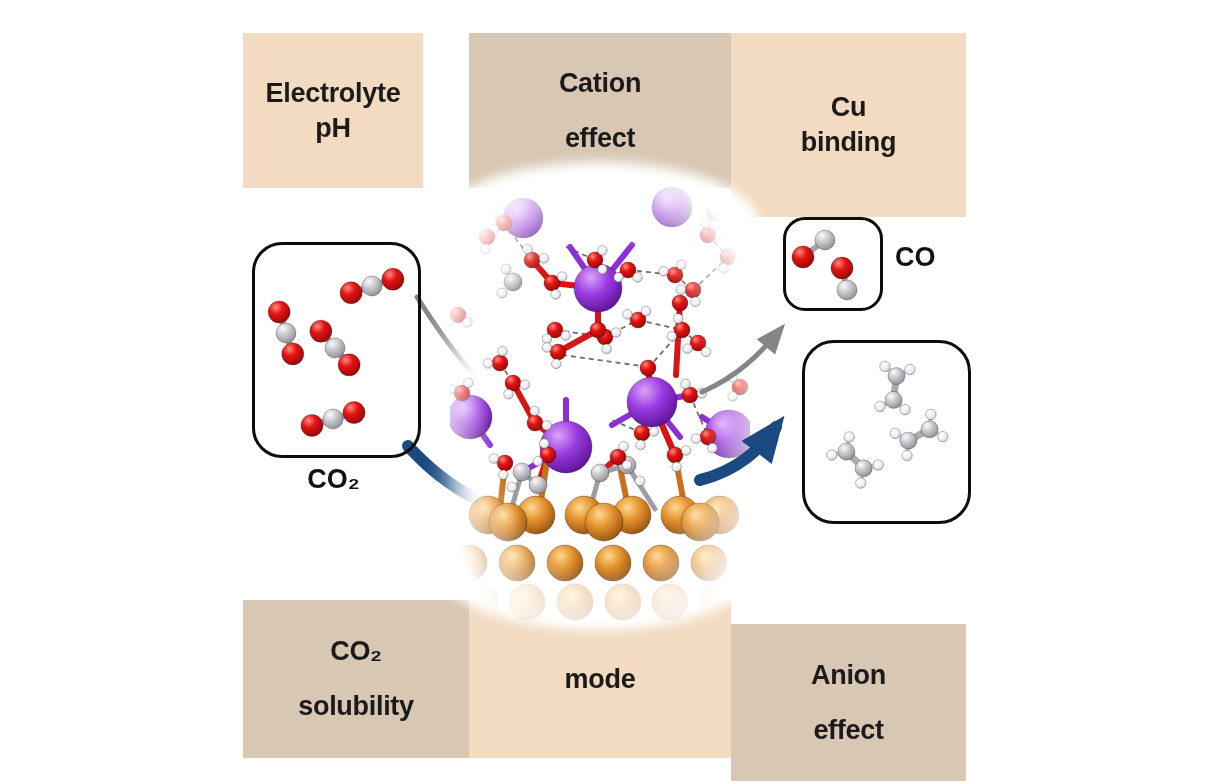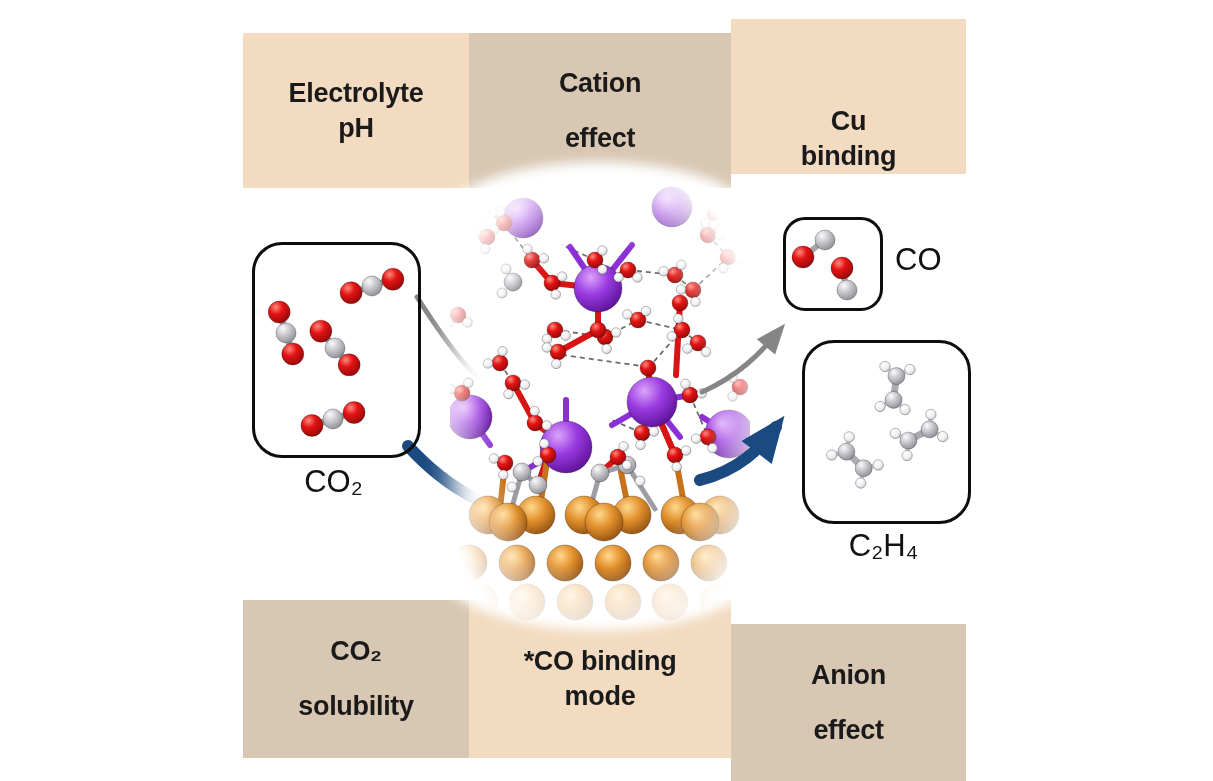--- a/index.html
+++ b/index.html
@@ -2,37 +2,37 @@
 <html style="--box-light: #f2dbc0; --box-dark: #d8c7b2; --text: #1a1a1a; --arrow-gray: #858585; --arrow-blue: #1a4a80; --oxygen-red: #d81414; --carbon-gray: #b5b5ba; --hydrogen-white: #f2f2f4; --cation-purple: #8b2fd6; --copper-orange: #c87820; --bond-orange: #c8731c; --hbond-gray: #4a4a4a;"><head>
 <meta charset="utf-8">
 <style>
   html,body{margin:0;padding:0;background:#fff;}
   .canvas{position:relative;width:1213px;height:781px;background:#ffffff;overflow:hidden;
           font-family:"Liberation Sans","DejaVu Sans",sans-serif;}
   .bandbox{position:absolute;display:flex;flex-direction:column;align-items:center;justify-content:center;
            text-align:center;color:#1a1a1a;font-weight:700;font-size:27px;line-height:35px;letter-spacing:-0.3px;z-index:0;}
   .bandbox.light{background:var(--box-light,#f2dbc0);}
   .bandbox.dark{background:var(--box-dark,#d8c7b2);gap:20px;}
-  #tb0{left:243px;top:33px;width:226px;height:155px;}
+  #tb0{left:243px;top:33px;width:180px;height:155px;}
   #tb1{left:469px;top:33px;width:262px;height:155px;}
-  #tb2{left:731px;top:19px;width:235px;height:155px;justify-content:flex-end;}
+  #tb2{left:731px;top:33px;width:235px;height:184px;}
   #bb0{left:243px;top:600px;width:226px;height:158px;}
   #bb1{left:469px;top:600px;width:262px;height:158px;}
   #bb2{left:731px;top:600px;width:235px;height:158px;margin-top:24px;}
   svg.layer{position:absolute;left:0;top:0;}
   #art-base{z-index:2;}
   .blob{position:absolute;background:#ffffff;z-index:3;}
   .b1{left:452px;top:200px;width:296px;height:404px;border-radius:110px;filter:blur(14px);}
   .b2{left:439px;top:162px;width:320px;height:124px;border-radius:50%;filter:blur(6px);}
   .b3{left:439px;top:506px;width:320px;height:124px;border-radius:50%;filter:blur(6px);}
   #art-center{position:absolute;left:450px;top:185px;z-index:4;
      -webkit-mask-image:radial-gradient(ellipse 172px 262px at 150px 222px,#000 62%,rgba(0,0,0,0) 100%);
      mask-image:radial-gradient(ellipse 172px 262px at 150px 222px,#000 62%,rgba(0,0,0,0) 100%);}
   .mbox{position:absolute;border:3.5px solid #0d0d0d;background:transparent;z-index:5;}
-  .mlabel{position:absolute;z-index:5;color:#111;font-weight:400;font-size:31px;text-align:center;
+  .mlabel{position:absolute;z-index:5;color:#111;font-weight:700;font-size:27px;text-align:center;
           font-family:"Liberation Sans","DejaVu Sans",sans-serif;}
   #lab-co2{left:252px;top:464px;width:163px;}
   #lab-co{left:895px;top:242px;width:80px;text-align:left;}
   #lab-c2h4{left:802px;top:528px;width:163px;}
   #art-top{z-index:6;}
 </style>
 </head>
 <body>
 
 <div class="canvas">
@@ -47,21 +47,20 @@
   </div>
   <div id="tb2" class="bandbox light">
     <div>Cu</div>
     <div>binding</div>
   </div>
   <div id="bb0" class="bandbox dark">
     <div>CO₂</div>
     <div>solubility</div>
   </div>
   <div id="bb1" class="bandbox light">
-    <div>*CO binding</div>
     <div>mode</div>
   </div>
   <div id="bb2" class="bandbox dark">
     <div>Anion</div>
     <div>effect</div>
   </div>
 
   <svg id="art-base" class="layer" width="1213" height="781" viewBox="0 0 1213 781">
     <defs>
       <radialGradient id="gRed" cx="35%" cy="28%" r="80%">
@@ -437,21 +436,20 @@
         <circle cx="198" cy="183" r="8" fill="url(#gRed2)" stroke="rgba(0,0,0,0.35)" stroke-width="0.8" opacity="1"></circle>
         <circle cx="230" cy="118" r="8" fill="url(#gRed2)" stroke="rgba(0,0,0,0.35)" stroke-width="0.8" opacity="1"></circle>
       </g>
   </svg>
 
   <div id="box-co2" class="mbox" style="left: 252px; top: 242px; width: 163px; height: 210px; border-radius: 30px;"></div>
   <div id="box-co" class="mbox" style="left: 783px; top: 217px; width: 94px; height: 88px; border-radius: 22px;"></div>
   <div id="box-c2h4" class="mbox" style="left: 802px; top: 340px; width: 163px; height: 178px; border-radius: 32px;"></div>
   <div id="lab-co2" class="mlabel">CO₂</div>
   <div id="lab-co" class="mlabel">CO</div>
-  <div id="lab-c2h4" class="mlabel">C₂H₄</div>
 
   <svg id="art-top" class="layer" width="1213" height="781" viewBox="0 0 1213 781">
     <defs>
       <marker id="mkGray" markerUnits="userSpaceOnUse" markerWidth="34" markerHeight="30" refX="24" refY="14" orient="auto">
         <path d="M2,2 L32,14 L2,26 Z" fill="#858585"></path>
       </marker>
       <marker id="mkBlue" markerUnits="userSpaceOnUse" markerWidth="50" markerHeight="44" refX="34" refY="21" orient="auto">
         <path d="M2,2 L48,21 L2,40 Z" fill="#1a4a80"></path>
       </marker>
     </defs>

